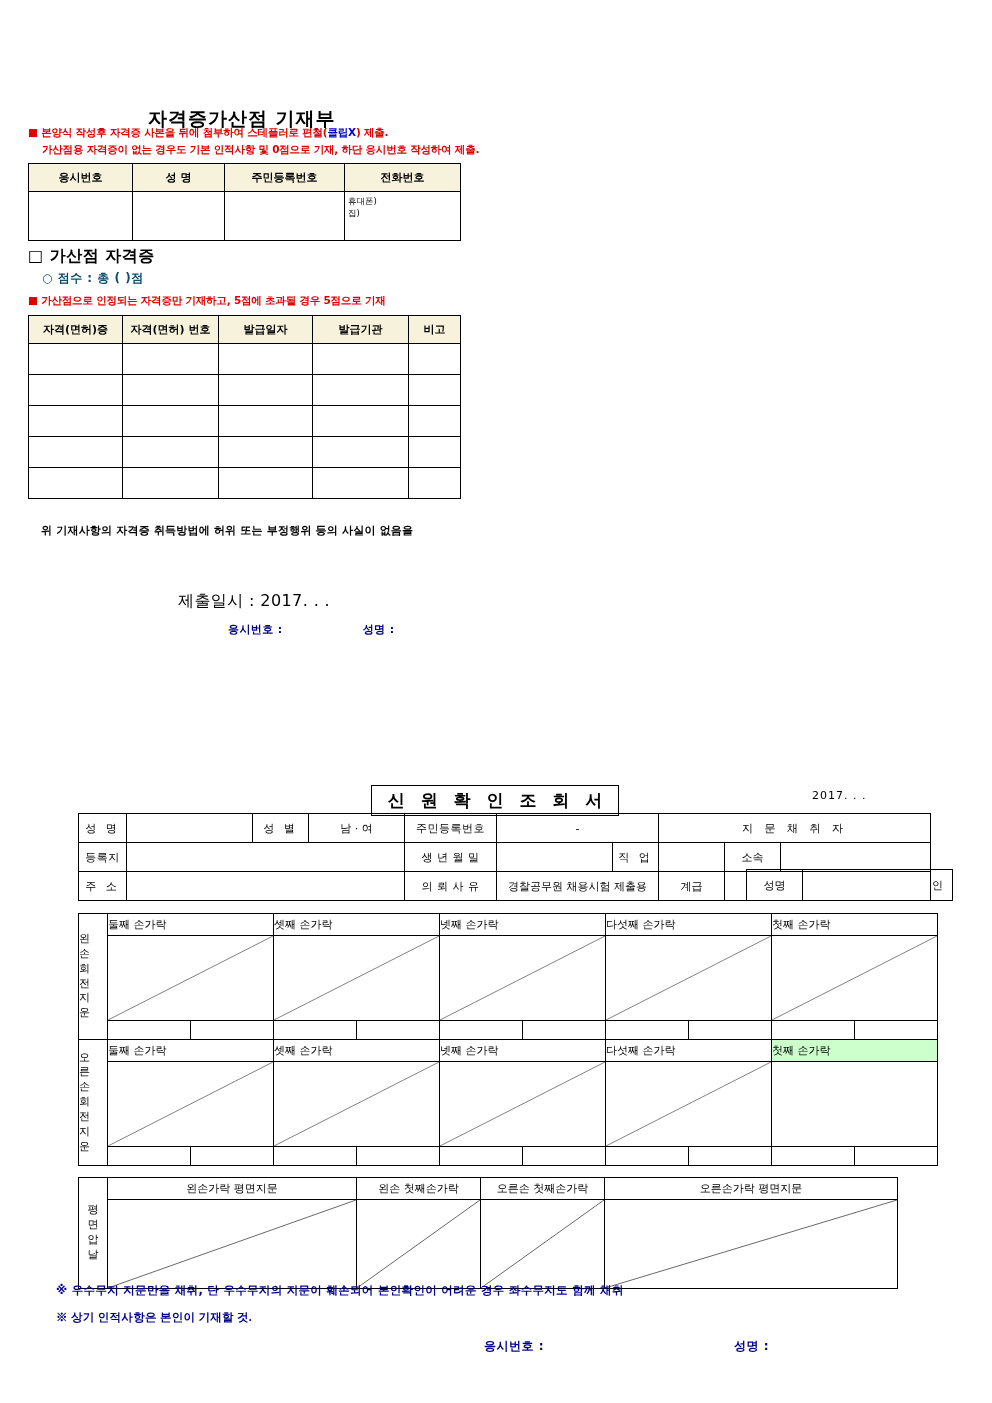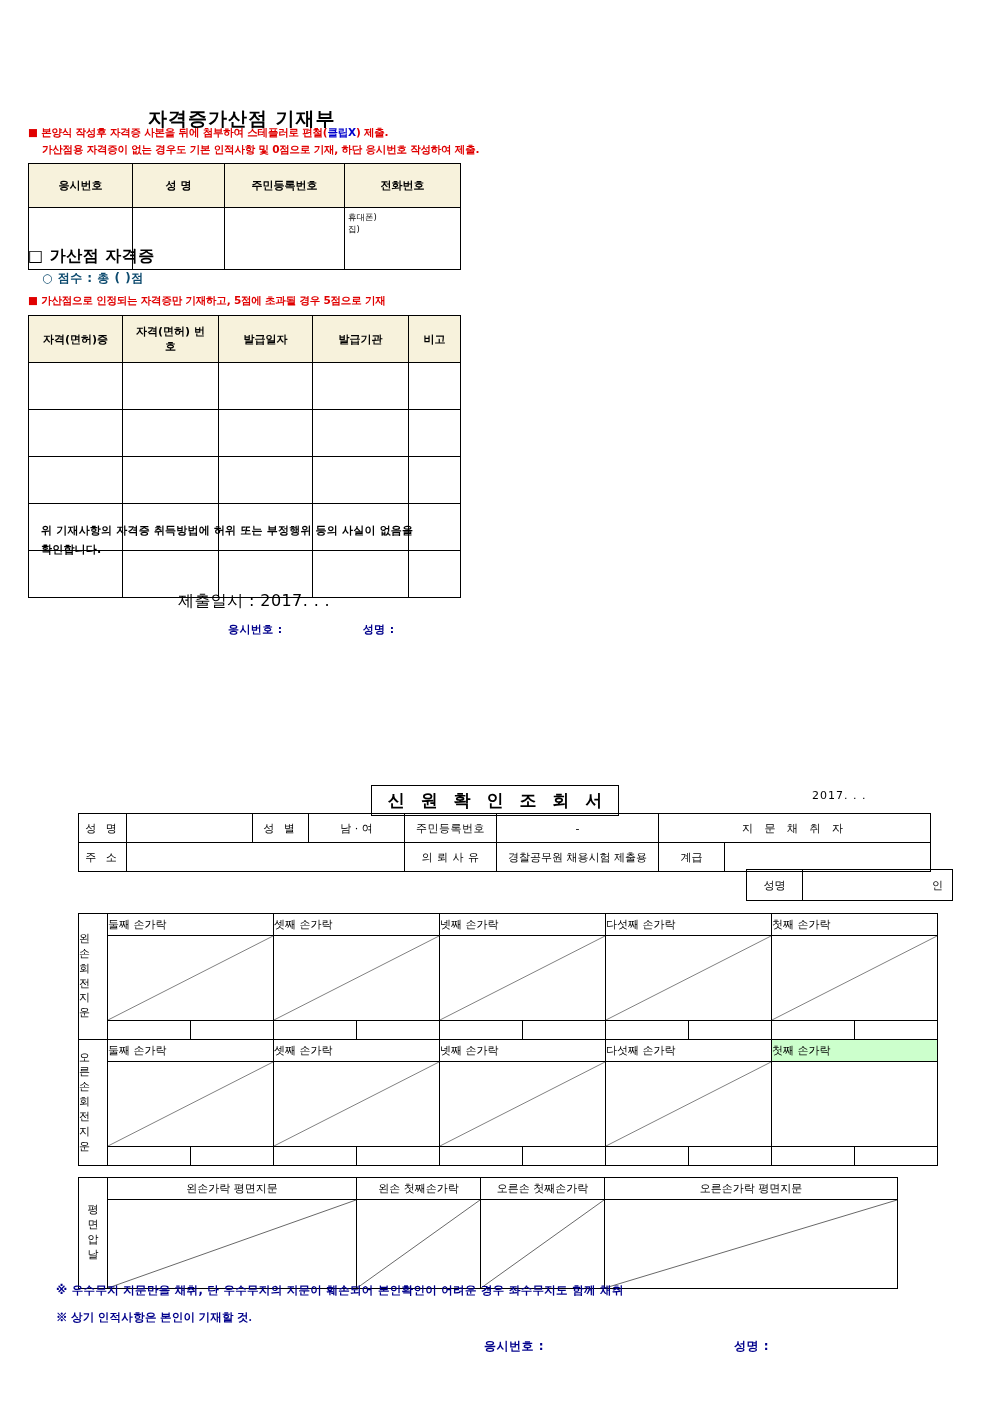--- a/index.html
+++ b/index.html
@@ -44,21 +44,21 @@
   .ftable {
     border-collapse: collapse;
     table-layout: fixed;
   }
   .ftable td, .ftable th {
     border: 1px solid #000000;
     font-size: 11px;
     font-weight: bold;
     text-align: center;
     vertical-align: middle;
-    padding: 8px;
+    padding: 0;
     color: #000;
   }
   .ftable th {
     background: #f7f2dc;
     height: 27px;
   }
 
   #t1-wrap { left: 28px; top: 163px; }
   #t1 { width: 432px; }
   #t1 td.body { height: 45px; }
@@ -281,21 +281,20 @@
           <td class="body"></td>
           <td class="body"></td>
           <td class="body"></td>
         </tr>
   </tbody>
     </table>
 </div>
 
 <div class="abs" id="confirm-text">
   <div>위 기재사항의 자격증 취득방법에 허위 또는 부정행위 등의 사실이 없음을</div>
-  <div>확인합니다.</div>
 </div>
 
 <div class="abs nowrap" id="submit-date">제출일시 :  2017.      .      .</div>
 
 <div class="abs nowrap" id="form1-signline">
   <span>응시번호 :</span><span class="gap"></span><span>성명 :</span>
 </div>
 
 <div class="abs" id="form2-title-box">
   <div class="nowrap" id="form2-title">신 원 확 인 조 회 서</div>
@@ -320,20 +319,30 @@
         <tr>
       <td class="lbl">성 명</td>
       <td></td>
       <td class="lbl">성   별</td>
       <td>남 · 여</td>
       <td class="lbl-tight">주민등록번호</td>
       <td colspan="2">-</td>
       <td colspan="3" style="letter-spacing:4px">지 문 채 취 자</td>
     </tr>
     <tr>
+      <td class="lbl-tight">등록지</td>
+      <td colspan="3"></td>
+      <td class="lbl-tight">생 년 월 밀</td>
+      <td></td>
+      <td class="lbl">직 업</td>
+      <td></td>
+      <td>소속</td>
+      <td></td>
+    </tr>
+    <tr>
       <td class="lbl">주 소</td>
       <td colspan="3"></td>
       <td class="lbl-tight">의 뢰 사 유</td>
       <td colspan="2">경찰공무원 채용시험 제출용</td>
       <td>계급</td>
       <td colspan="2"></td>
     </tr>
 
   </tbody>
     </table>

